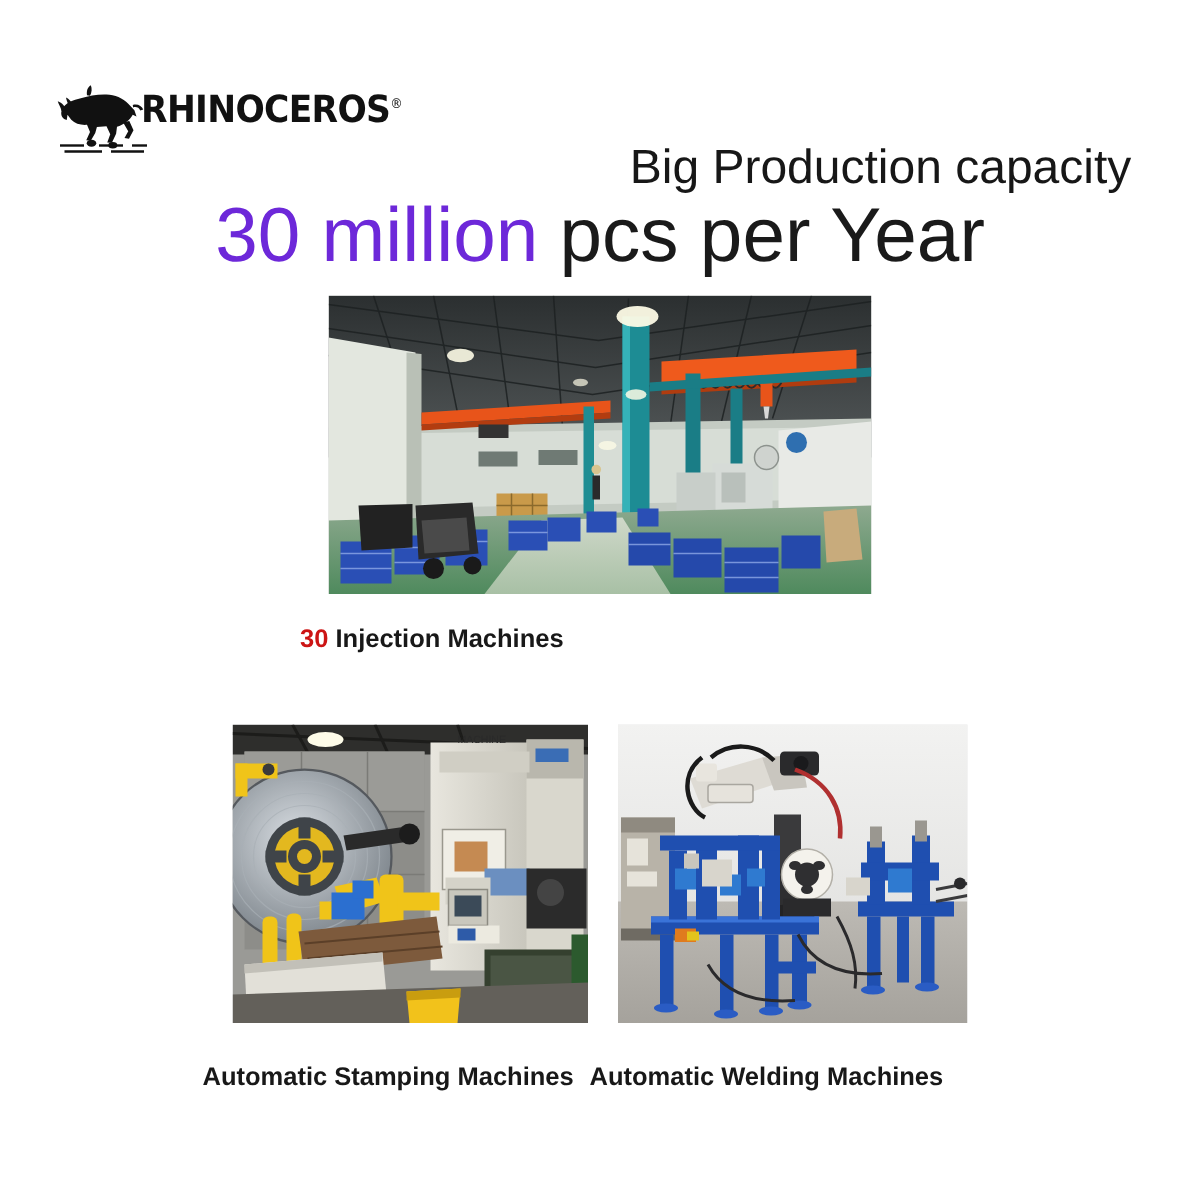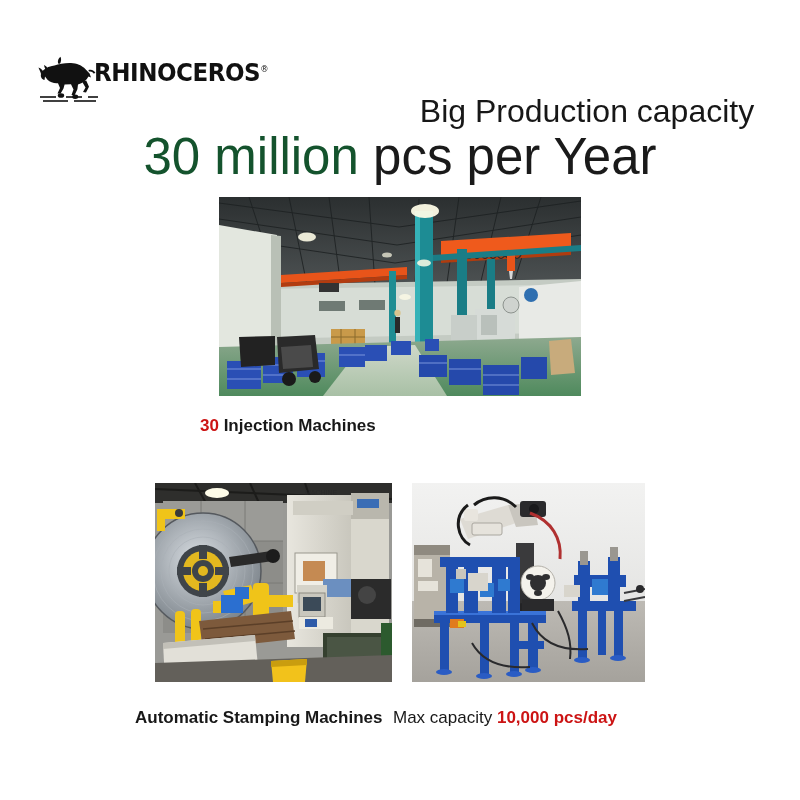--- a/index.html
+++ b/index.html
@@ -68,21 +68,21 @@
     position: absolute;
     left: 0; top: 126px;
     width: 800px;
     text-align: center;
     font-size: 51px;
     color: #1a1a1a;
     white-space: nowrap;
     line-height: 62px;
   }
   #stat-number {
-    color: #14532d;
+    color: #6d28d9;
   }
 
   
   .photo {
     position: absolute;
     overflow: hidden;
     background: #e9e9e9;
   }
   .photo svg { display: block; width: 100%; height: 100%; }
 
@@ -544,14 +544,14 @@
       <path d="M146 128 C156 146 160 160 158 176"></path>
     </g>
   </svg>
 </div>
 
 <div class="caption" id="caption-stamping">
   <div class="line1">Automatic Stamping Machines</div>
 </div>
 
 <div class="caption" id="caption-welding">
-  <div class="line2"><span>Max capacity </span><span class="red-b">10,000 pcs/day</span></div>
+  <div class="line1">Automatic Welding Machines</div>
 </div>
 
 </body></html>

